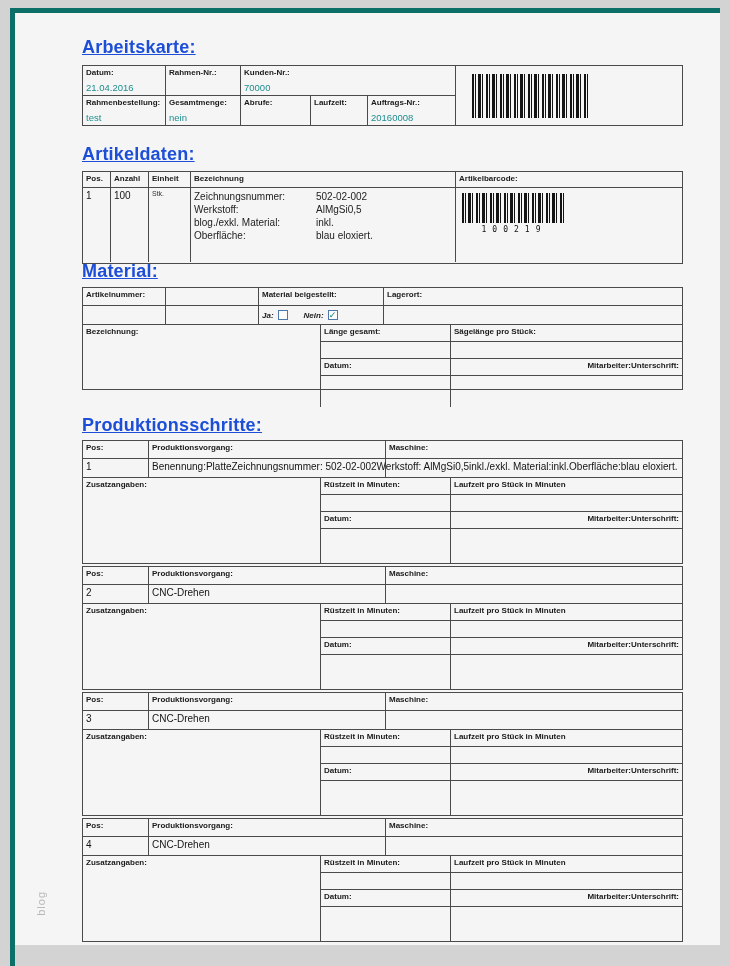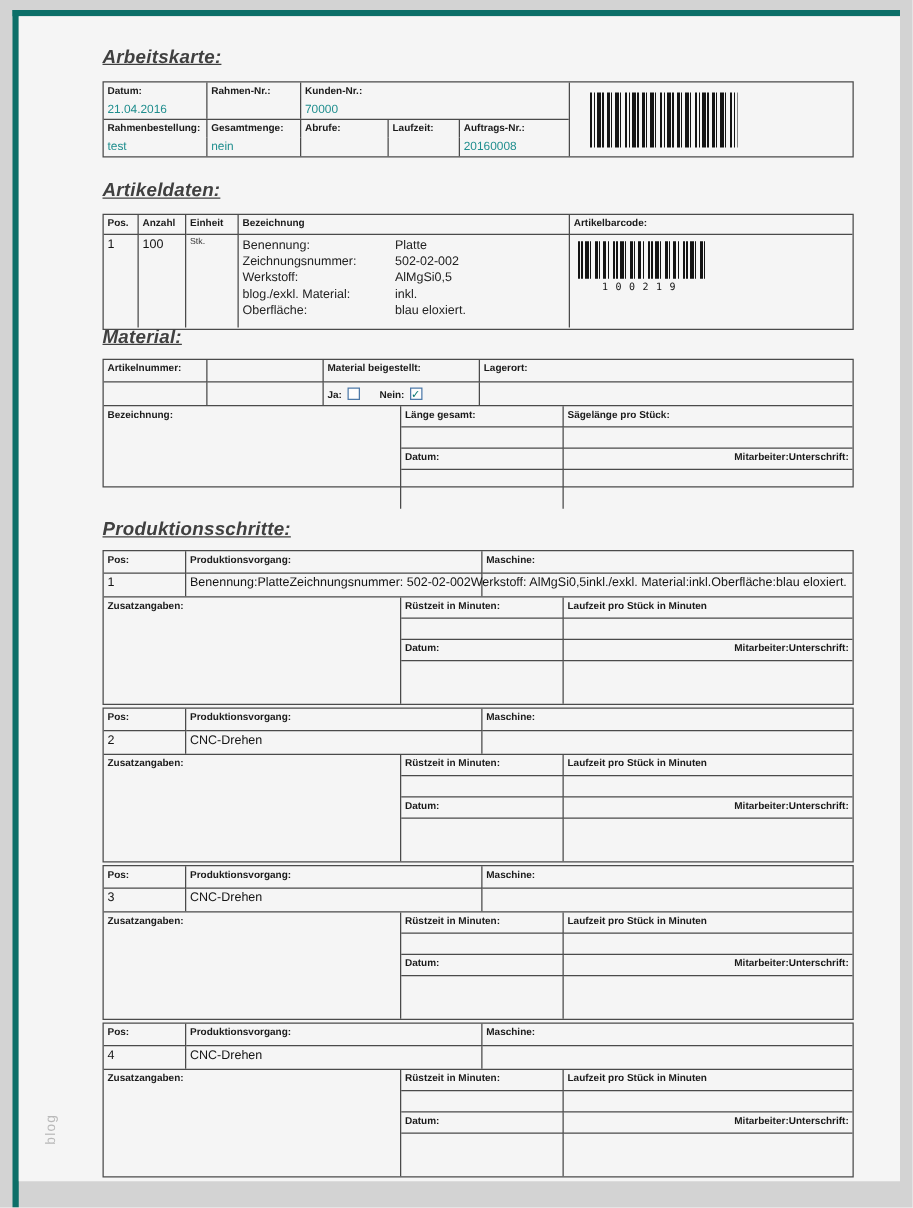--- a/index.html
+++ b/index.html
@@ -9,24 +9,23 @@
     background:#d3d3d3;
     font-family:"Liberation Sans","DejaVu Sans",sans-serif;
     overflow:hidden;
   }
   .frame-top{position:absolute;left:10px;top:8px;width:710px;height:5px;background:#0c6f68;}
   .frame-left{position:absolute;left:10px;top:8px;width:5px;height:958px;background:#0c6f68;}
   .page{position:absolute;left:15px;top:13px;width:705px;height:932px;background:#f5f5f5;}
 
   .sec-title{
     position:absolute;left:67px;
-    font-size:15px;font-weight:bold;color:#404040;
+    font-size:18px;font-weight:bold;color:#1d4ed8;
     text-decoration:underline;
     letter-spacing:.2px;
-    font-style:italic;
   }
 
   .tbl{position:absolute;left:67px;width:601px;border:1px solid #4a4a4a;}
   .grid{display:grid;}
   .c{padding:2px 3px;}
   .lab{font-size:8px;font-weight:bold;color:#1a1a1a;}
   .val{font-size:10px;color:#141414;}
   .tval{font-size:9.5px;color:#1f8e8e;}
   .br{border-right:1px solid #4a4a4a;}
   .bb{border-bottom:1px solid #4a4a4a;}
@@ -113,24 +112,20 @@
       <div class="c lab br bb">Einheit</div>
       <div class="c lab br bb">Bezeichnung</div>
       <div class="c lab bb">Artikelbarcode:</div>
     </div>
     <div class="grid" style="grid-template-columns:28px 38px 42px 265px 1fr;grid-template-rows:74px;">
       <div class="c val br">1</div>
       <div class="c val br">100</div>
       <div class="c br" style="font-size:7px;color:#333;">Stk.</div>
       <div class="c br">
         <div class="desc-row">
-          <span class="desc-lab">Benennung:</span>
-          <span class="desc-val">Platte</span>
-        </div>
-        <div class="desc-row">
           <span class="desc-lab">Zeichnungsnummer:</span>
           <span class="desc-val">502-02-002</span>
         </div>
         <div class="desc-row">
           <span class="desc-lab">Werkstoff:</span>
           <span class="desc-val">AlMgSi0,5</span>
         </div>
         <div class="desc-row">
           <span class="desc-lab">blog./exkl. Material:</span>
           <span class="desc-val">inkl.</span>
@@ -150,21 +145,21 @@
   <div class="sec-title" style="top:248px;">Material:</div>
 
   <div class="tbl" style="top:274px;height:103px;">
     <div class="grid" style="grid-template-columns:83px 93px 125px 1fr;grid-template-rows:18px 18px;">
       <div class="c lab br bb">Artikelnummer:</div>
       <div class="c br bb"></div>
       <div class="c lab br bb">Material beigestellt:</div>
       <div class="c lab bb">Lagerort:</div>
       <div class="c br"></div>
       <div class="c br"></div>
-      <div class="c br" style="display:flex;align-items:center;gap:4px;">
+      <div class="c br" style="display:flex;align-items:center;gap:4px;font-style:italic;">
         <span class="lab">Ja:</span>
         <span class="cbox"></span>
         <span class="lab" style="margin-left:12px;">Nein:</span>
         <span class="cbox">✓</span>
       </div>
       <div class="c"></div>
     </div>
     <div class="grid bt" style="grid-template-columns:238px 130px 1fr;grid-template-rows:17px 17px 17px 31px;">
       <div class="c lab br" style="grid-row:1/5;">Bezeichnung:</div>
       <div class="c lab br bb">Länge gesamt:</div>

